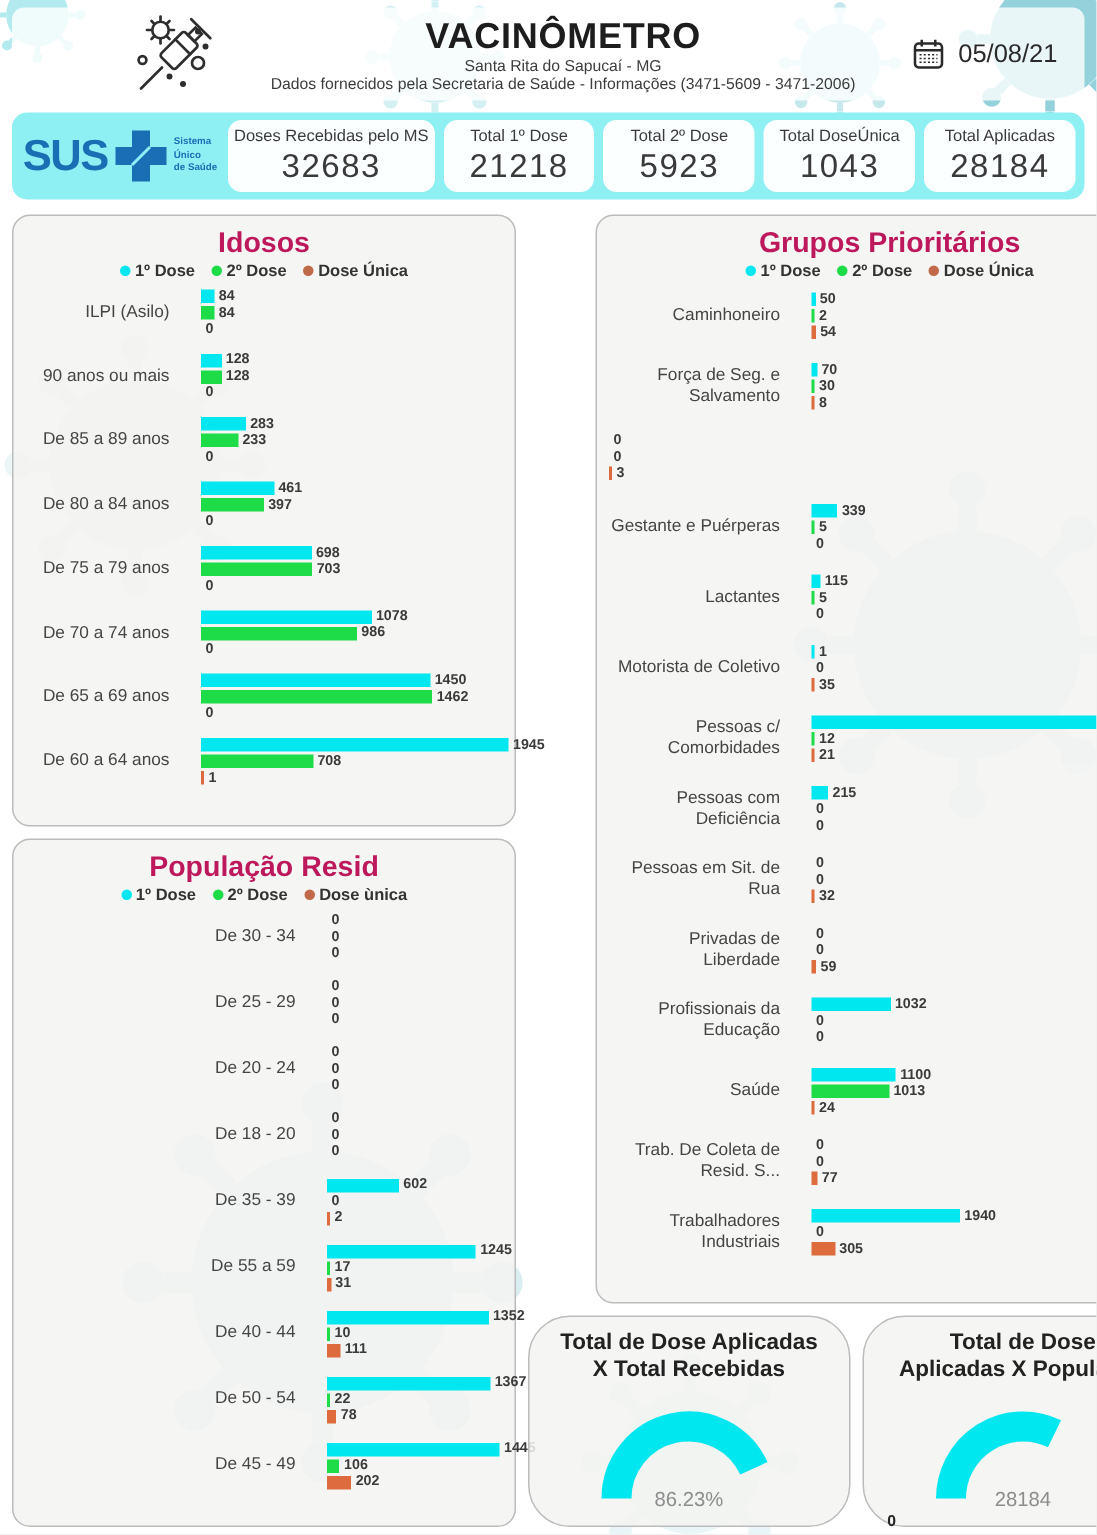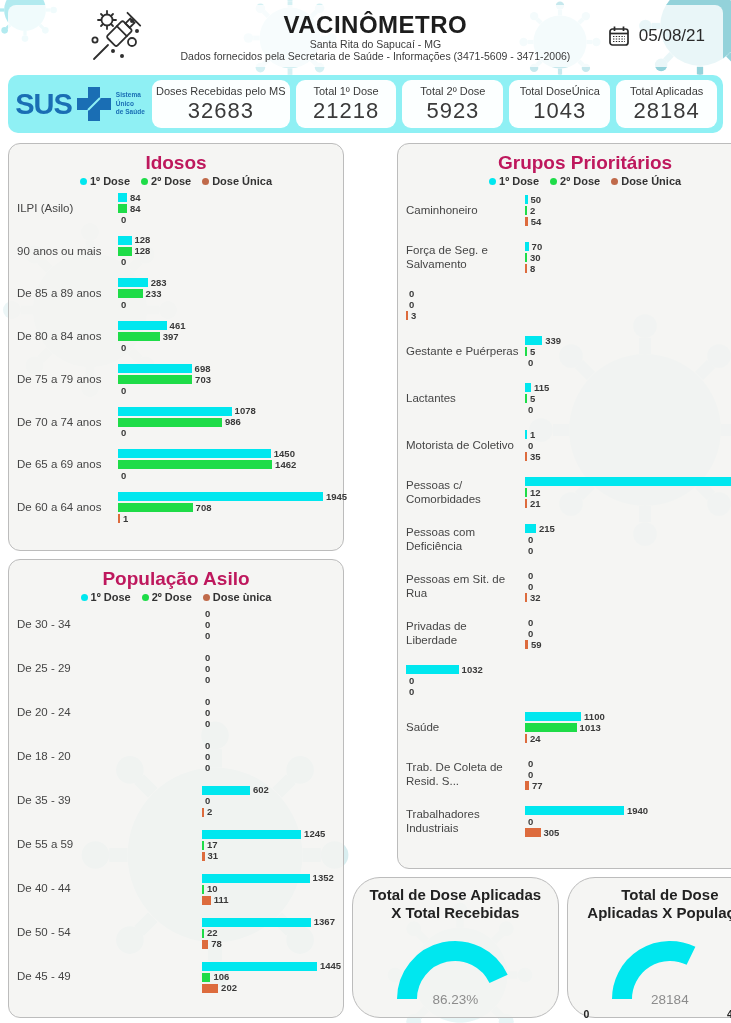--- a/index.html
+++ b/index.html
@@ -44,21 +44,21 @@
 
   .chart-title{text-align:center;font-size:19px;font-weight:bold;color:#be185d;margin:2px 0 1px;}
   .legend{display:flex;justify-content:center;gap:11px;align-items:center;font-size:11px;font-weight:bold;color:#333;text-align:right;}
   .dot{width:7px;height:7px;border-radius:50%;display:inline-block;margin-right:3px;}
 
   .rows{display:flex;flex-direction:column;justify-content:space-around;}
   #rows0{height:342px;}
   #rows1{height:658px;}
   #rows2{height:396px;}
   .row{display:flex;align-items:center;}
-  .cat{padding-right:5px;font-size:11.5px;color:#454545;line-height:1.15;flex:0 0 auto;}
+  .cat{text-align:right;padding-right:21px;font-size:11.5px;color:#454545;line-height:1.15;flex:0 0 auto;}
   .w0 .cat{width:96px;}
   .w1 .cat{width:114px;}
   .w2 .cat{width:180px;}
   .blines{flex:1;min-width:0;}
   .line{height:11px;display:flex;align-items:center;}
   .bar{height:9px;flex:0 0 auto;}
   .val{font-size:9.5px;font-weight:bold;color:#3a3a3a;margin-left:3px;line-height:1;}
 
   .g-title{text-align:center;font-size:15px;font-weight:bold;color:#222;white-space:pre-line;line-height:1.2;margin-top:2px;}
   .g-wrap{position:relative;height:82px;margin-top:1px;}
@@ -330,21 +330,21 @@
                   <div class="line">
                     <div class="bar" style="background: rgb(221, 107, 61); width: 2px;"></div>
                     <span class="val">1</span>
                   </div>
                 </div>
               </div>
             </div>
         </section>
 
         <section class="panel w2" id="p-pop">
-          <h2 class="chart-title">População Asilo</h2>
+          <h2 class="chart-title">População Resid</h2>
           <div class="legend">
             <span><i class="dot" style="background:#00e7ef"></i><span>1º Dose</span></span>
             <span><i class="dot" style="background:#1edc48"></i><span>2º Dose</span></span>
             <span><i class="dot" style="background:#c06a4a"></i><span>Dose ùnica</span></span>
           </div>
           <div class="rows" id="rows2">
               <div class="row">
                 <div class="cat">De 30 - 34</div>
                 <div class="blines">
                   <div class="line">
@@ -673,20 +673,21 @@
                     <div class="bar" style="background: rgb(30, 220, 72); width: 0px;"></div>
                     <span class="val">0</span>
                   </div>
                   <div class="line">
                     <div class="bar" style="background: rgb(221, 107, 61); width: 3px;"></div>
                     <span class="val">59</span>
                   </div>
                 </div>
               </div>
               <div class="row">
+                <div class="cat">Profissionais da Educação</div>
                 <div class="blines">
                   <div class="line">
                     <div class="bar" style="background: rgb(0, 231, 239); width: 52.6px;"></div>
                     <span class="val">1032</span>
                   </div>
                   <div class="line">
                     <div class="bar" style="background: rgb(30, 220, 72); width: 0px;"></div>
                     <span class="val">0</span>
                   </div>
                   <div class="line">

